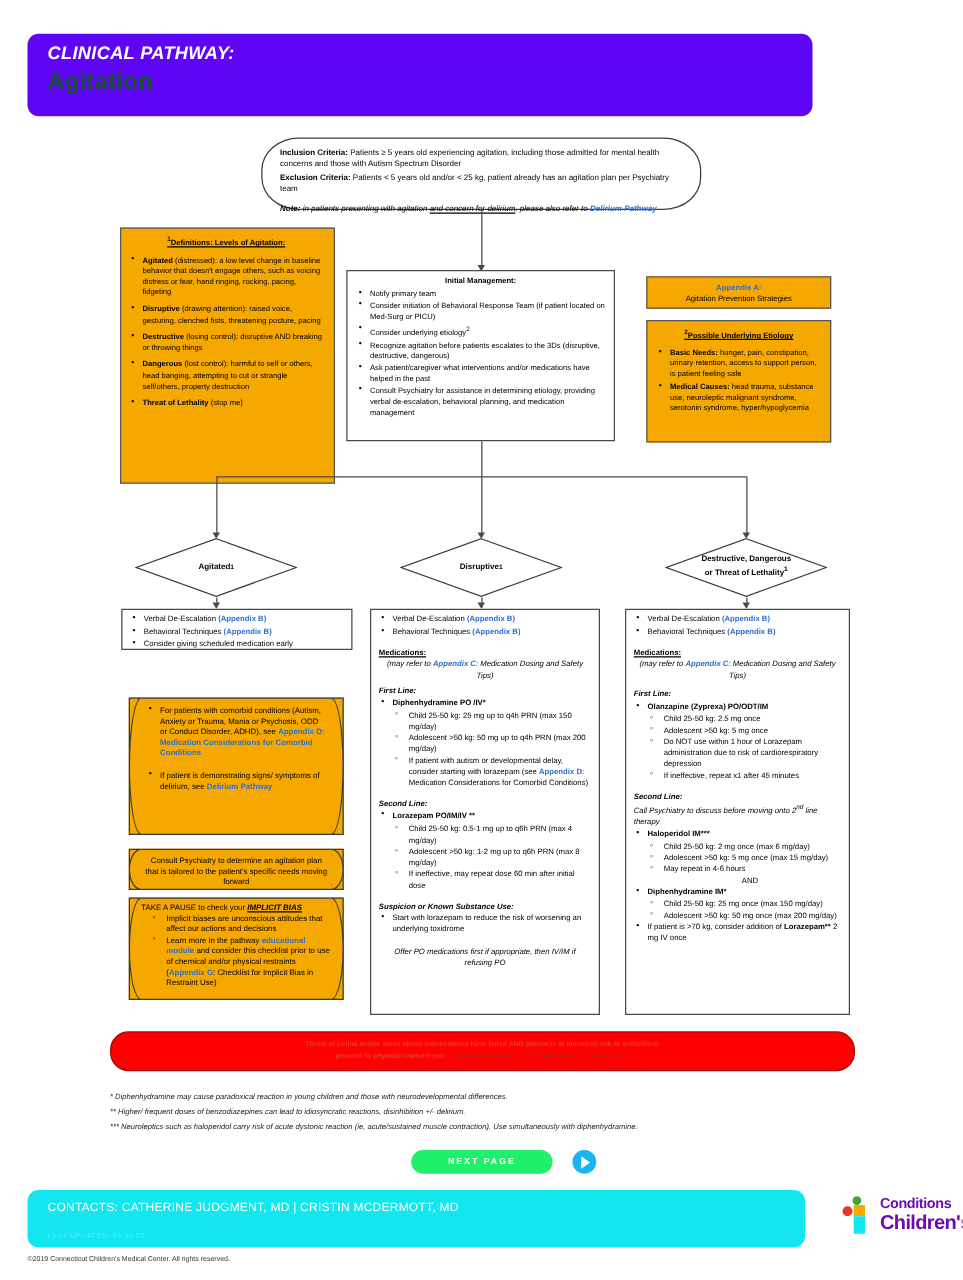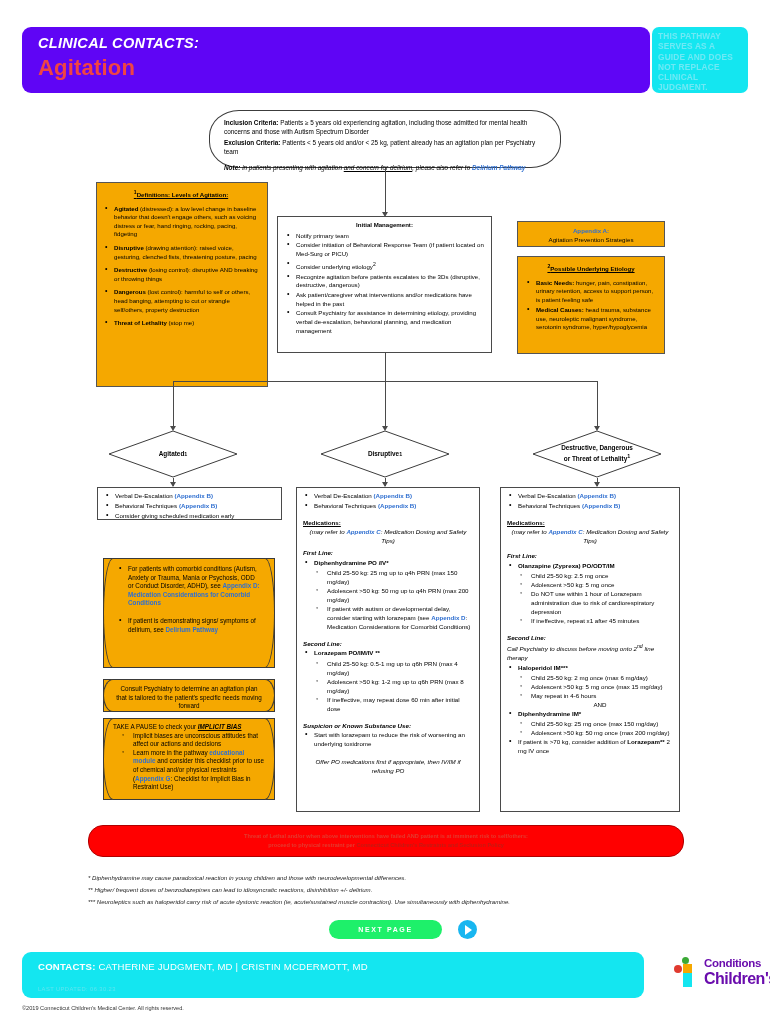--- a/index.html
+++ b/index.html
@@ -2,21 +2,21 @@
 <html><head>
 <meta charset="utf-8">
 <style>
   html,body{margin:0;padding:0;background:#fff;}
   body{width:770px;height:1024px;position:relative;font-family:"Liberation Sans",sans-serif;color:#000;overflow:hidden;}
   .page{position:absolute;inset:0;width:770px;height:1024px;}
 
   
   .hdr-bar{position:absolute;left:22px;top:27px;width:628px;height:66px;background:#5f05f5;border-radius:9px;}
   .hdr-kicker{position:absolute;left:38px;top:35px;color:#fff;font-style:italic;font-weight:bold;font-size:14.5px;letter-spacing:.3px;}
-  .hdr-title{position:absolute;left:38px;top:55px;color:#ef4444;font-weight:bold;font-size:22px;letter-spacing:.2px;}
+  .hdr-title{position:absolute;left:38px;top:55px;color:#14532d;font-weight:bold;font-size:19px;letter-spacing:.2px;}
   .hdr-note{position:absolute;left:652px;top:27px;width:96px;height:66px;background:#14e6f0;border-radius:7px;}
   .hdr-note span{position:absolute;left:6px;top:4px;width:86px;color:#6fe9f5;font-size:8.3px;line-height:10.3px;font-weight:600;letter-spacing:.2px;}
 
   
   .box{position:absolute;box-sizing:border-box;background:#fff;border:1px solid #4a4a4a;}
   .ybox{position:absolute;box-sizing:border-box;background:#f5a800;border:1px solid #555;}
   .crit{position:absolute;box-sizing:border-box;background:#fff;border:1.1px solid #3c3c3c;border-radius:30px/26px;}
   .crit-in{padding:7px 14px 6px 14px;font-size:6.4px;line-height:9.4px;}
   b{font-weight:bold;}
   .blue{color:#2f6fd0;font-weight:bold;}
@@ -60,40 +60,37 @@
 
   
   .nextbtn{position:absolute;left:329px;top:920px;width:113px;height:19px;border-radius:10px;background:#1ef06a;}
   .nextbtn span{position:absolute;inset:0;display:flex;align-items:center;justify-content:center;color:#fff;font-size:7px;font-weight:bold;letter-spacing:1.6px;}
   .nextcirc{position:absolute;left:458px;top:920px;width:19px;height:19px;border-radius:50%;background:#18b6f0;}
   .nextcirc:after{content:"";position:absolute;left:7px;top:4.5px;border-left:7px solid #fff;border-top:5px solid transparent;border-bottom:5px solid transparent;}
 
   
   .ftr{position:absolute;left:22px;top:952px;width:622px;height:46px;background:#14e6f0;border-radius:9px;}
   .ftr-contacts{position:absolute;left:38px;top:961px;font-size:9.6px;color:#fff;letter-spacing:.2px;}
-  .ftr-contacts b{font-weight:bold;}
+  .ftr-contacts b{font-weight:normal;}
   .ftr-upd{position:absolute;left:38px;top:986px;font-size:5.8px;color:#5fe4ef;letter-spacing:.4px;}
   .copy{position:absolute;left:22px;top:1005px;font-size:5.6px;color:#333;}
 
   .logo{position:absolute;left:672px;top:955px;width:90px;height:42px;}
   .logo .txt1{position:absolute;left:32px;top:2px;color:#6a0dad;font-weight:bold;font-size:11.5px;letter-spacing:-.3px;}
   .logo .txt2{position:absolute;left:32px;top:15px;color:#6a0dad;font-weight:bold;font-size:16px;letter-spacing:-.5px;}
   .sq{position:absolute;width:9px;height:9px;}
 </style>
 </head>
 <body>
 
 <div class="page">
 
   <div class="hdr-bar"></div>
-  <div class="hdr-kicker">CLINICAL CONTACTS:</div>
+  <div class="hdr-kicker">CLINICAL PATHWAY:</div>
   <div class="hdr-title">Agitation</div>
-  <div class="hdr-note">
-    <span>THIS PATHWAY SERVES AS A GUIDE AND DOES NOT REPLACE CLINICAL JUDGMENT.</span>
-  </div>
 
   <div class="crit" style="left:209px;top:110px;width:352px;height:58px;">
     <div class="crit-in">
       <div class="ctr" style="text-align:left;">
         <b>Inclusion Criteria:</b>
         <span>Patients ≥ 5 years old experiencing agitation, including those admitted for mental health concerns and those with Autism Spectrum Disorder</span>
       </div>
       <div style="margin-top:1px;">
         <b>Exclusion Criteria:</b>
         <span>Patients &lt; 5 years old and/or &lt; 25 kg, patient already has an agitation plan per Psychiatry team</span>

